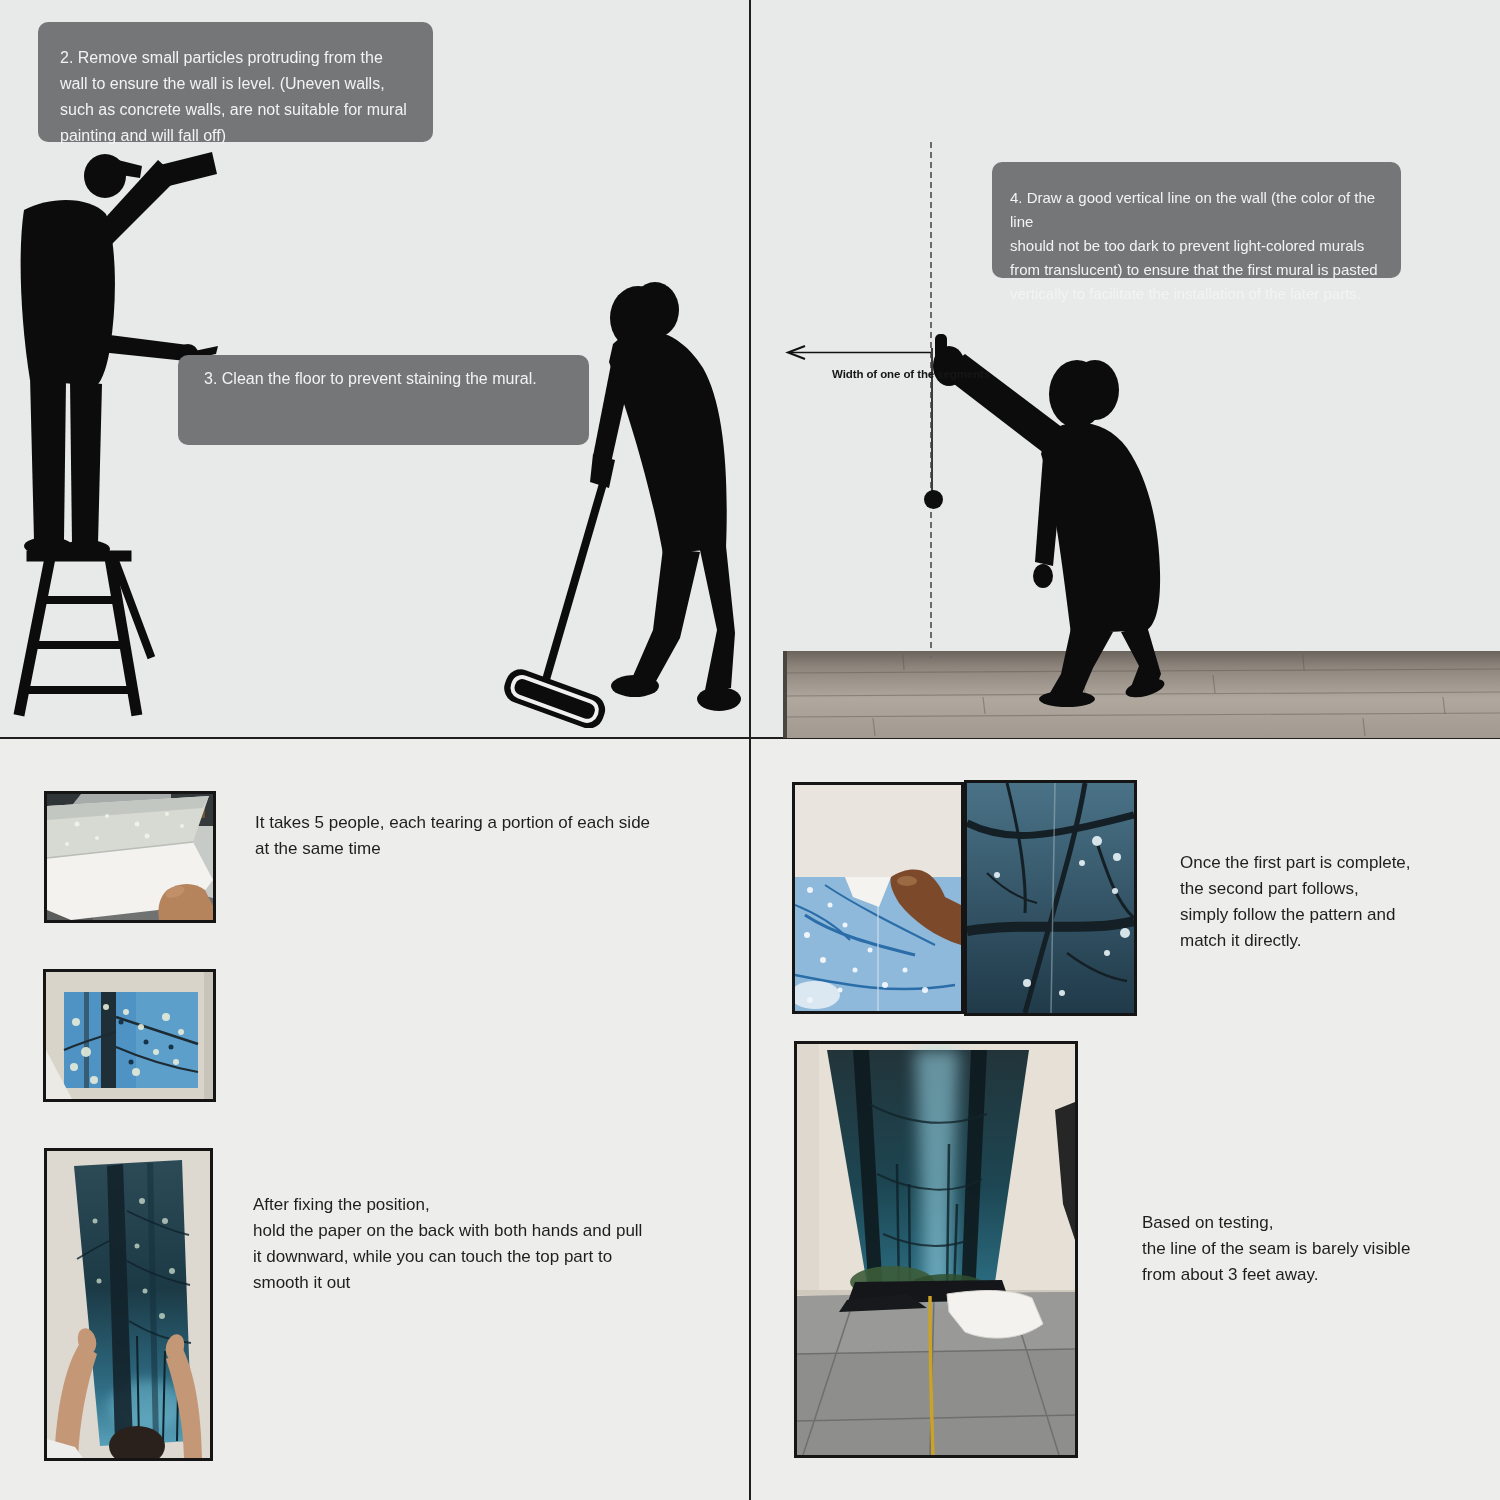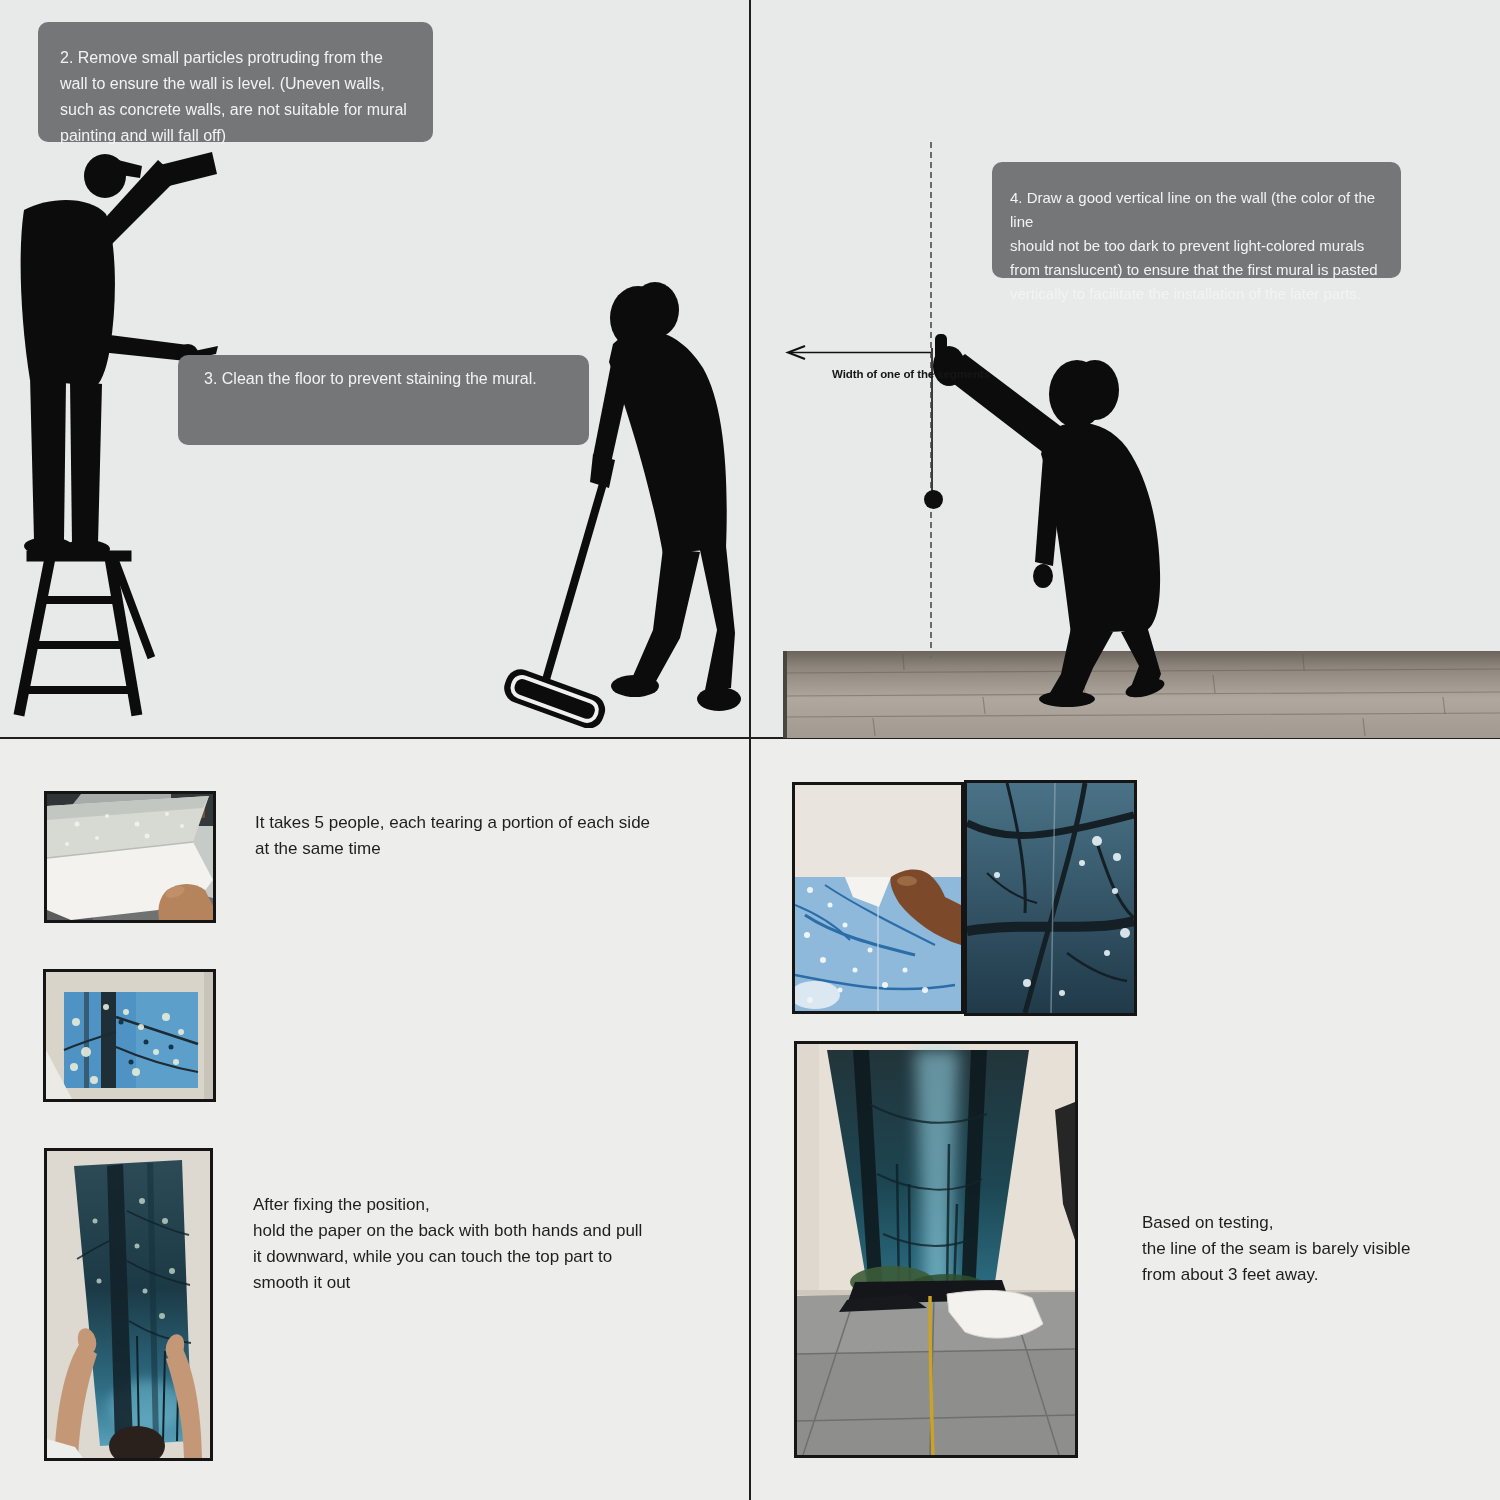--- a/index.html
+++ b/index.html
@@ -333,20 +333,24 @@
           <circle cx="158" cy="150" r="5"></circle>
           <circle cx="140" cy="170" r="3"></circle>
           <circle cx="60" cy="200" r="4"></circle>
           <circle cx="30" cy="92" r="3"></circle>
           <circle cx="148" cy="108" r="3"></circle>
           <circle cx="95" cy="210" r="3"></circle>
         </g>
       <line x1="88" y1="0" x2="84" y2="230" stroke="#9fb4bd" stroke-width="1.5" opacity="0.55"></line>
     </svg>
   </div>
+  <div class="caption" style="left:1180px;top:850px;width:310px;">Once the first part is complete,
+the second part follows,
+simply follow the pattern and
+match it directly.</div>
 
   <div class="photo" style="left:794px;top:1041px;">
     <svg width="278" height="411" viewBox="0 0 278 411" preserveAspectRatio="none">
       <defs>
         <linearGradient id="g6" x1="0" y1="0" x2="0" y2="1">
           <stop offset="0" stop-color="#22343a"></stop>
             <stop offset="0.55" stop-color="#1d4652"></stop>
           <stop offset="1" stop-color="#2c6f84"></stop>
         </linearGradient>
         <filter id="blur6" x="-50%" y="-50%" width="200%" height="200%">

